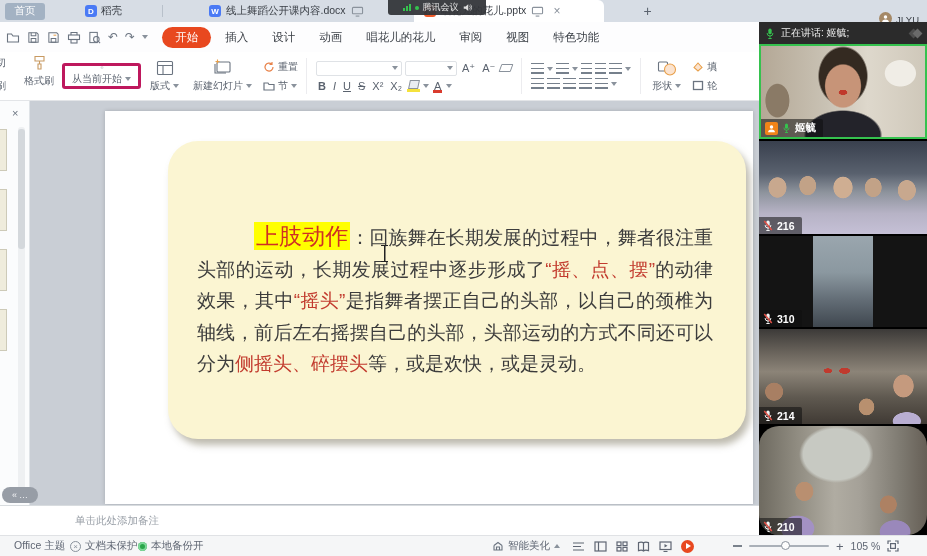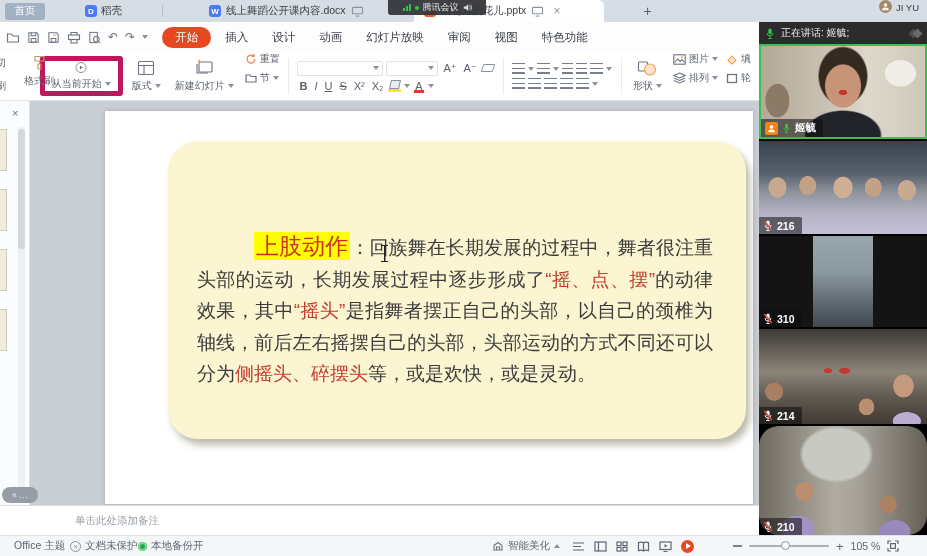--- a/index.html
+++ b/index.html
@@ -19,21 +19,21 @@
   .badge.d { background:#4a7af5; }
   .badge.w { background:#4a7af5; }
   .badge.p { background:#f05a28; }
   .tab-divider { width:1px; height:12px; background:#b8c0ca; margin:0 10px 0 12px; }
   .doc-tab { display:flex; align-items:center; gap:5px; padding:0 8px; height:22px; font-size:10.5px; }
   .ppt-tab { display:flex; align-items:center; gap:5px; padding:0 10px; height:22px; background:#fff;
              border-radius:6px 6px 0 0; margin-left:14px; font-size:10.5px; min-width:190px; }
   .mini-ic { flex:0 0 auto; }
   .tab-close { color:#8a929c; font-size:12px; margin-left:4px; }
   .newtab { color:#5a626e; font-size:14px; margin-left:12px; }
-  .account { position:absolute; right:8px; top:0; display:flex; align-items:flex-end; gap:4px;
+  .account { position:absolute; right:8px; top:12px; display:flex; align-items:flex-end; gap:4px;
              font-size:9.5px; color:#3a3f46; }
   .avatar { width:13px; height:13px; border-radius:50%; background:#a58967; display:flex;
             align-items:center; justify-content:center; }
 
   
   .meet-pill { position:absolute; left:388px; top:0; width:98px; height:15px; z-index:40;
                background:rgba(52,54,58,.95); border-radius:0 0 3px 3px; display:flex; align-items:center;
                justify-content:center; gap:4px; color:#e8e8e8; font-size:9px; }
   .sigbars { display:flex; align-items:flex-end; gap:1px; }
   .sigbars i { display:block; width:2px; background:#35c24e; }
@@ -52,22 +52,22 @@
   .mtab.active { background:#e8481f; color:#fff; border-radius:11px; padding:3px 13px; }
 
   
   .ribbon { position:absolute; left:0; top:52px; width:927px; height:49px; background:#fff;
             border-bottom:1px solid #e3e5e8; display:flex; align-items:stretch; overflow:hidden;
             padding-right:172px; }
   .rdiv { width:1px; background:#ececef; margin:6px 4px; }
   .rlabel { font-size:10px; color:#5a626e; white-space:nowrap; }
   .bigbtn { display:flex; flex-direction:column; align-items:center; justify-content:center; gap:3px;
             padding:0 7px; }
-  .boxbtn { border:5px solid #be185d; border-radius:3px; margin:4px 2px; }
-  .stackcol { display:flex; flex-direction:column; gap:5px; padding:0 4px; }
+  .boxbtn { border:3px solid #be185d; border-radius:3px; margin:11px 2px; }
+  .stackcol { display:flex; flex-direction:column; justify-content:center; gap:5px; padding:0 4px; }
   .smallrow { display:flex; align-items:center; gap:3px; }
   .g1 { position:relative; width:60px; }
   .clip-a { position:absolute; left:-4px; top:4px; }
   .clip-b { position:absolute; left:-4px; top:27px; }
   .fp { position:absolute; left:24px; top:3px; display:flex; flex-direction:column; align-items:center; gap:3px; }
   .fontgrid { display:flex; flex-direction:column; justify-content:center; gap:4px; padding:0 5px; }
   .combo { height:15px; border:1px solid #dfe2e6; border-radius:2px; display:flex; align-items:center;
            justify-content:flex-end; padding:0 3px; }
   .fbtn { font-size:11px; color:#5a626e; padding:0 2px; }
   .fbtn b { font-weight:bold; }
@@ -93,21 +93,21 @@
   .tscroll .thumb { position:absolute; left:0; top:2px; width:7px; height:120px; background:#d4d8dc; border-radius:3px; }
   .collapse-pill { position:absolute; left:2px; top:487px; width:36px; height:16px; background:#979da6;
                    border-radius:8px; color:#f2f3f5; font-size:9px; display:flex; align-items:center;
                    justify-content:center; gap:2px; z-index:5; }
 
   .canvas { position:absolute; left:30px; top:101px; width:897px; height:404px; background:#c9ced5; }
   .slide { position:absolute; left:75px; top:10px; width:648px; height:393px; background:#fff;
            box-shadow:0 0 4px rgba(0,0,0,.18); }
   .cream { position:absolute; left:63px; top:30px; width:578px; height:298px; background:#fbf5d2;
            border-radius:30px; box-shadow:4px 6px 7px rgba(125,120,95,.5); }
-  .slide-text { position:absolute; left:29px; top:90px; width:516px; font-size:19px; line-height:31.5px;
+  .slide-text { position:absolute; left:29px; top:80px; width:516px; font-size:19px; line-height:31.5px;
                 color:#3c3c3c; text-indent:57px; text-align:justify; }
   .slide-text .hl { font-size:23px; color:#cf2f25; background:#ffff00; padding:1px 2px; font-weight:500; }
   .slide-text .red { color:#c23b2e; }
   .ibeam { position:absolute; left:213px; top:104px; width:7px; height:17px;
            border-top:1.5px solid #222; border-bottom:1.5px solid #222;
            background:linear-gradient(#222,#222) center/1.5px 100% no-repeat; }
 
   
   .notes { position:absolute; left:0; top:505px; width:927px; height:30px; background:#fff;
            border-top:1px solid #d8dcdf; display:flex; align-items:center; }
@@ -269,21 +269,21 @@
         </svg>
       <span class="t">↶</span>
       <span class="t">↷</span>
       <span class="caret"></span>
     </div>
     <div class="mtabs">
       <span class="mtab active">开始</span>
       <span class="mtab">插入</span>
       <span class="mtab">设计</span>
       <span class="mtab">动画</span>
-      <span class="mtab">幻灯片放映</span>
+      <span class="mtab">唱花儿的花儿</span>
       <span class="mtab">审阅</span>
       <span class="mtab">视图</span>
       <span class="mtab">特色功能</span>
     </div>
   </div>
 
   <div class="ribbon">
     <div class="g1">
       <span class="rlabel clip-a">切</span>
       <span class="rlabel clip-b">刷</span>
@@ -391,39 +391,20 @@
     <div class="rdiv"></div>
     <div class="bigbtn">
       <svg width="20" height="16" viewBox="0 0 20 16" fill="none" stroke="#6b7480" stroke-width="1.1">
           <rect x="1.5" y="2" width="9" height="9" rx="1"></rect>
           <circle cx="13" cy="9.5" r="5.5" fill="#fbe3cf" stroke="#e8a04b"></circle>
         </svg>
       <span class="smallrow">
           <span class="rlabel">形状</span>
           <span class="caret"></span>
         </span>
-    </div>
-    <div class="stackcol">
-      <span class="smallrow">
-        <svg width="13" height="11" viewBox="0 0 13 11" fill="none" stroke="#6b7480" stroke-width="1.1">
-            <rect x="0.8" y="0.8" width="11.4" height="9.4"></rect>
-            <path d="M1.5 8.5l3-3.5 2.5 2.5 2-2 2.5 3"></path>
-            <circle cx="9" cy="3.2" r="1" fill="#e8a04b" stroke="none"></circle>
-          </svg>
-        <span class="rlabel">图片</span>
-        <span class="caret"></span>
-      </span>
-      <span class="smallrow">
-        <svg width="13" height="12" viewBox="0 0 13 12" fill="none" stroke="#6b7480" stroke-width="1.1">
-            <path d="M6.5 1L12 3.5 6.5 6 1 3.5z"></path>
-            <path d="M1 6l5.5 2.5L12 6M1 8.5L6.5 11 12 8.5"></path>
-          </svg>
-        <span class="rlabel">排列</span>
-        <span class="caret"></span>
-      </span>
     </div>
     <div class="stackcol">
       <span class="smallrow">
         <svg width="12" height="11" viewBox="0 0 12 11" fill="none" stroke="#e8a04b" stroke-width="1.1">
             <path d="M2 6.5L6 2l4 4.5-4 3.5z" fill="#fbe3cf"></path>
           </svg>
         <span class="rlabel">填</span>
       </span>
       <span class="smallrow">
         <svg width="12" height="11" viewBox="0 0 12 11" fill="none" stroke="#6b7480" stroke-width="1.3">

